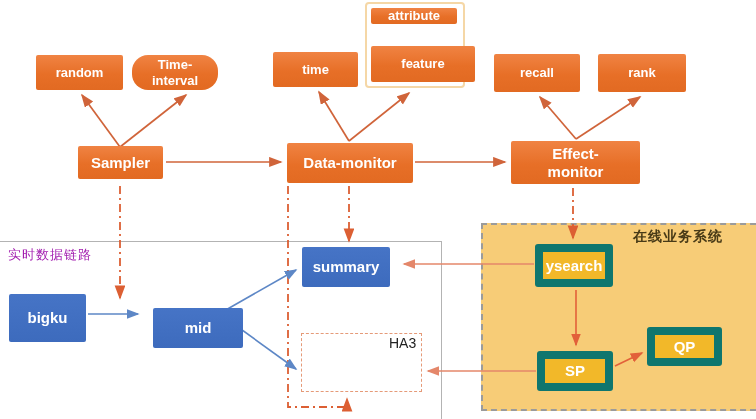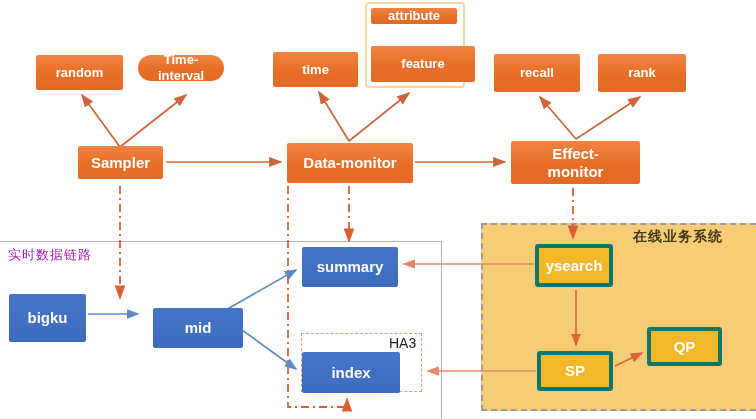--- a/index.html
+++ b/index.html
@@ -21,37 +21,37 @@
   
   #connectors{position:absolute;left:0;top:0;width:756px;height:419px;z-index:2;}
   
   .node{
     position:absolute;display:flex;align-items:center;justify-content:center;
     color:#fff;text-align:center;white-space:pre-line;line-height:1.2;
     border-radius:2px;z-index:3;box-sizing:border-box;font-weight:600;
   }
   .orange{background:linear-gradient(180deg,#f08343 0%,#e76f27 55%,#e26a22 100%);}
   .blue{background:linear-gradient(180deg,#4674c6 0%,#3d6bbd 100%);}
-  .gold{background:#f2b829;border:4px solid #0f766e;border-radius:3px;}
+  .gold{background:#f2b829;border:8px solid #0f766e;border-radius:3px;}
   .sm{font-size:13px;}
   .md{font-size:15px;}
   
   #node-random{left:36px;top:55px;width:87px;height:35px;}
-  #node-time-interval{left:138px;top:55px;width:86px;height:26px;border-radius:16px;}
+  #node-time-interval{left:132px;top:55px;width:86px;height:35px;border-radius:16px;}
   #node-time{left:273px;top:52px;width:85px;height:35px;}
   #node-attribute{left:371px;top:8px;width:86px;height:16px;}
   #node-feature{left:371px;top:46px;width:104px;height:36px;}
   #node-recall{left:494px;top:54px;width:86px;height:38px;}
   #node-rank{left:598px;top:54px;width:88px;height:38px;}
   #node-sampler{left:78px;top:146px;width:85px;height:33px;}
   #node-data-monitor{left:287px;top:143px;width:126px;height:40px;}
   #node-effect-monitor{left:511px;top:141px;width:129px;height:43px;}
   #node-bigku{left:9px;top:294px;width:77px;height:48px;}
   #node-mid{left:144px;top:308px;width:90px;height:40px;margin-left:9px;}
-  #node-summary{left:302px;top:247px;width:96px;height:40px;}
+  #node-summary{left:302px;top:247px;width:88px;height:40px;}
   #node-index{left:302px;top:352px;width:98px;height:41px;}
   #node-ysearch{left:535px;top:244px;width:78px;height:43px;}
   #node-sp{left:537px;top:351px;width:76px;height:40px;}
   #node-qp{left:647px;top:327px;width:75px;height:39px;}
 </style>
 </head>
 <body>
 
 <div id="canvas">
 
@@ -116,18 +116,17 @@
   <div class="node orange sm" id="node-feature">feature</div>
   <div class="node orange sm" id="node-recall">recall</div>
   <div class="node orange sm" id="node-rank">rank</div>
   <div class="node orange md" id="node-sampler">Sampler</div>
   <div class="node orange md" id="node-data-monitor">Data-monitor</div>
   <div class="node orange md" id="node-effect-monitor">Effect-
 monitor</div>
   <div class="node blue md" id="node-bigku">bigku</div>
   <div class="node blue md" id="node-mid">mid</div>
   <div class="node blue md" id="node-summary">summary</div>
-  <div class="node blue md" id="node-index">index</div>
   <div class="node gold md" id="node-ysearch">ysearch</div>
   <div class="node gold md" id="node-sp">SP</div>
   <div class="node gold md" id="node-qp">QP</div>
 
 </div>
 
 </body></html>

